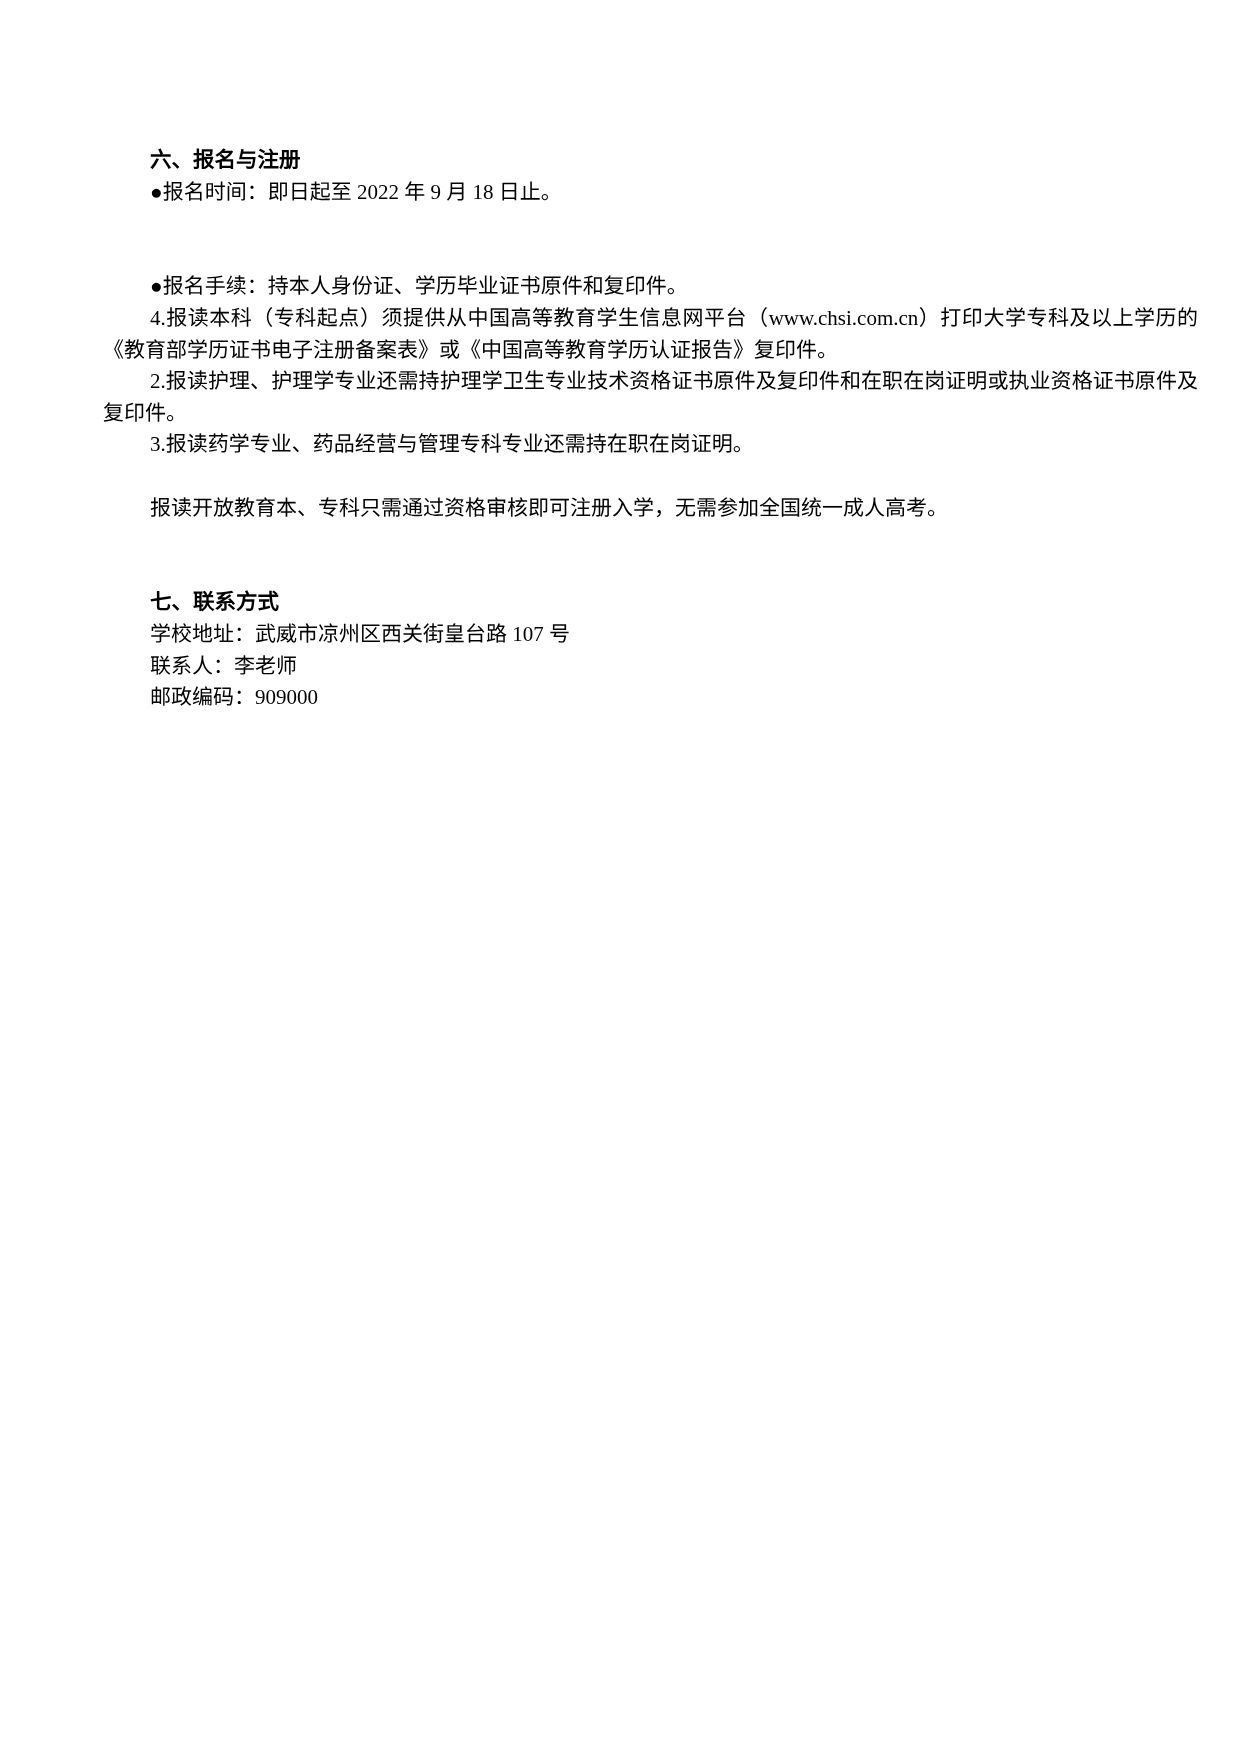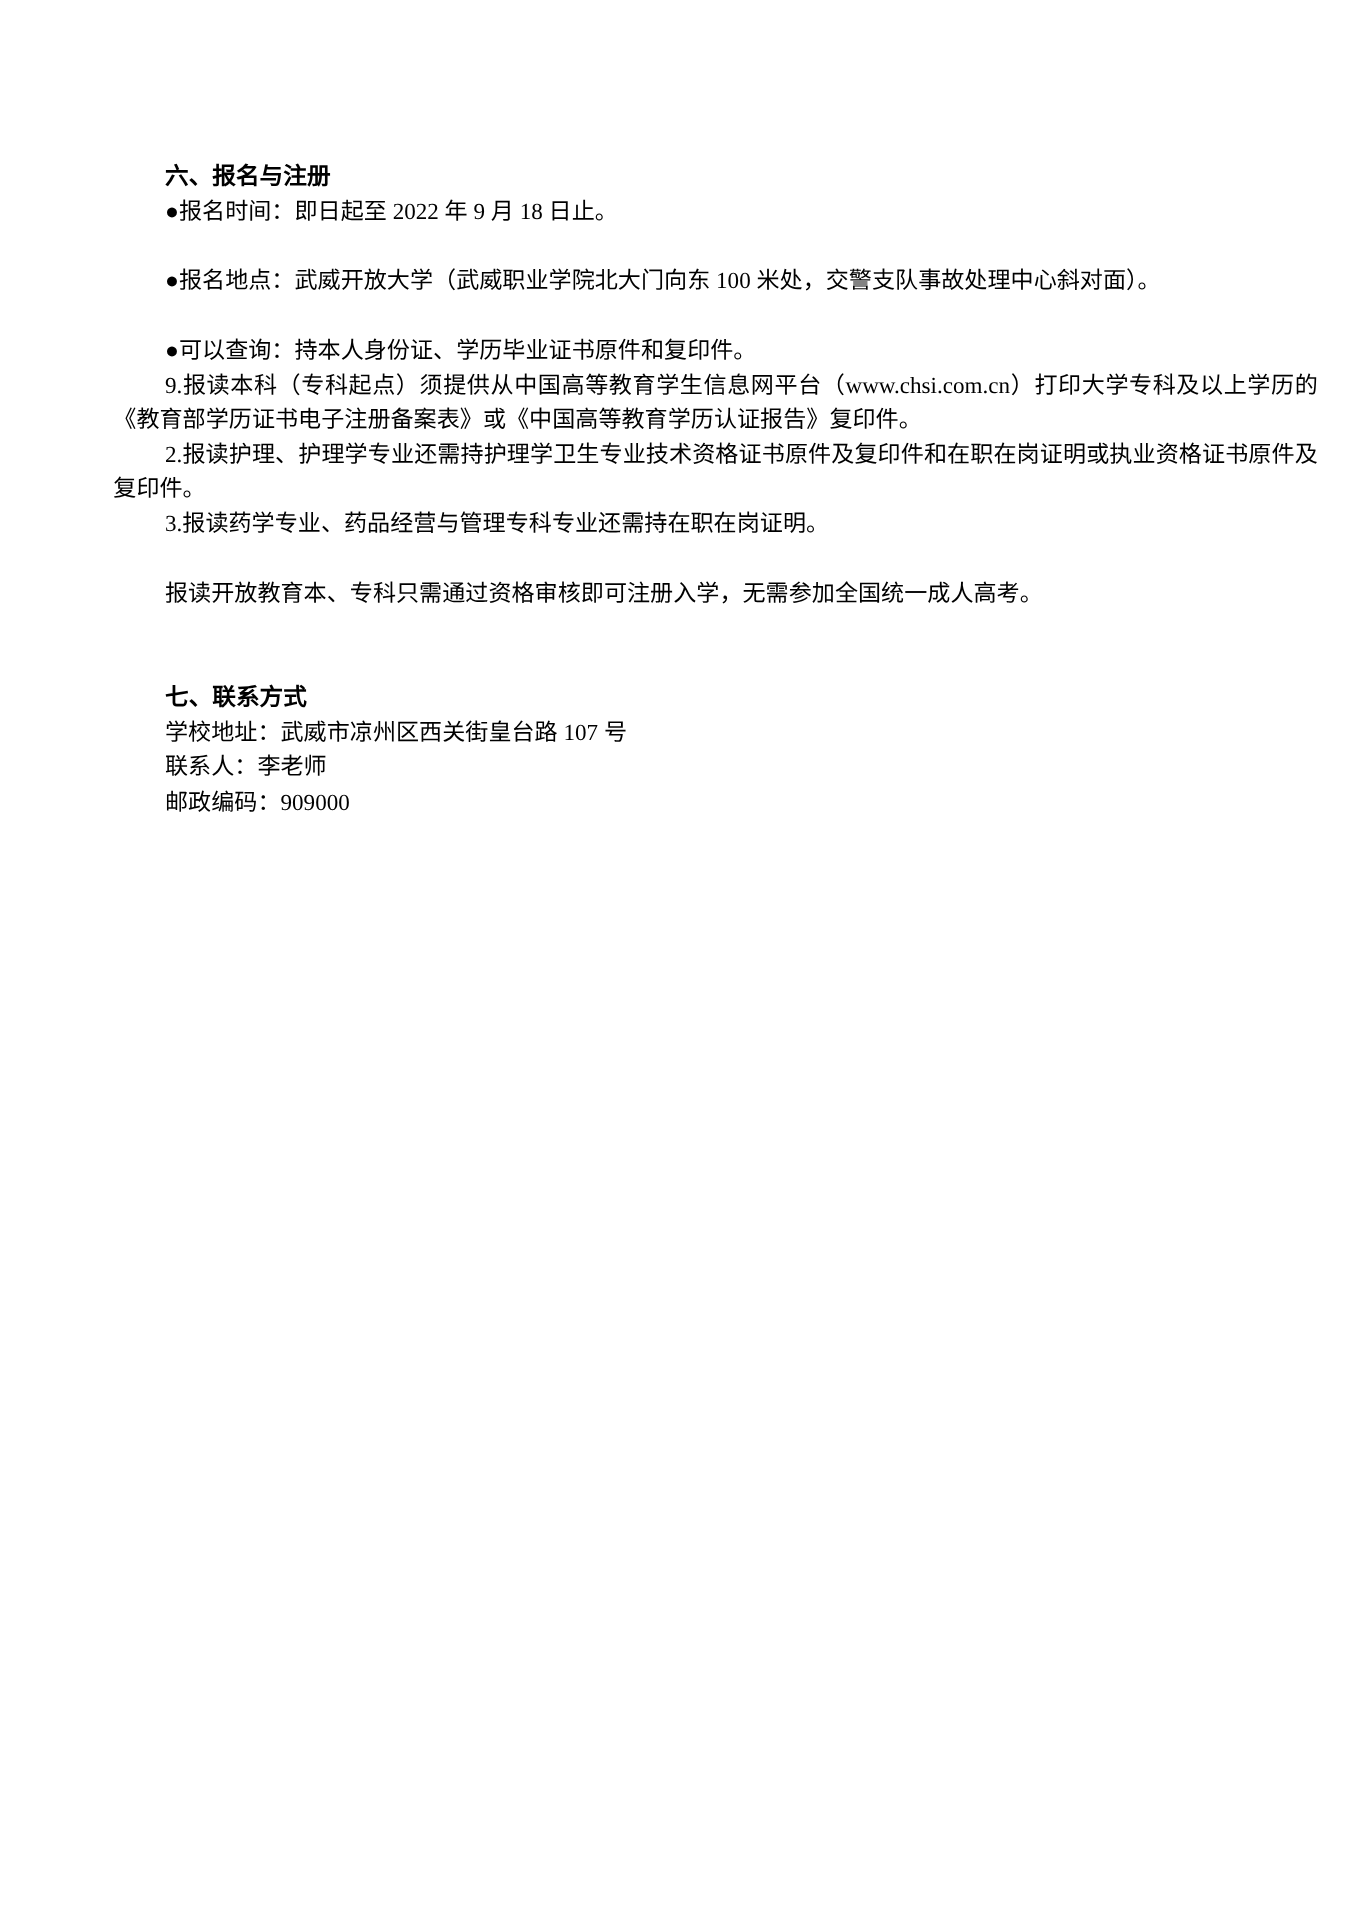--- a/index.html
+++ b/index.html
@@ -41,27 +41,26 @@
 <body>
 
 <div class="page">
 
   <p class="para heading fl-indent">六、报名与注册</p>
 
   <p class="para fl-indent">●报名时间：即日起至 2022 年 9 月 18 日止。</p>
 
   <div class="gap"></div>
 
-  <p class="para fl-indent">●报名地点：武威开放大学（武威职业学院北大门向东 100 米处，交警支队事故处理中心斜对面）。</p>
 
   <div class="gap"></div>
 
-  <p class="para fl-indent">●可以查询：持本人身份证、学历毕业证书原件和复印件。</p>
+  <p class="para fl-indent">●报名手续：持本人身份证、学历毕业证书原件和复印件。</p>
 
-  <p class="para fl-indent">9.报读本科（专科起点）须提供从中国高等教育学生信息网平台（www.chsi.com.cn）打印大学专科及以上学历的《教育部学历证书电子注册备案表》或《中国高等教育学历认证报告》复印件。</p>
+  <p class="para fl-indent">4.报读本科（专科起点）须提供从中国高等教育学生信息网平台（www.chsi.com.cn）打印大学专科及以上学历的《教育部学历证书电子注册备案表》或《中国高等教育学历认证报告》复印件。</p>
 
   <p class="para fl-indent">2.报读护理、护理学专业还需持护理学卫生专业技术资格证书原件及复印件和在职在岗证明或执业资格证书原件及复印件。</p>
 
   <p class="para fl-indent">3.报读药学专业、药品经营与管理专科专业还需持在职在岗证明。</p>
 
   <div class="gap"></div>
 
 
   <p class="para fl-indent">报读开放教育本、专科只需通过资格审核即可注册入学，无需参加全国统一成人高考。</p>
 

